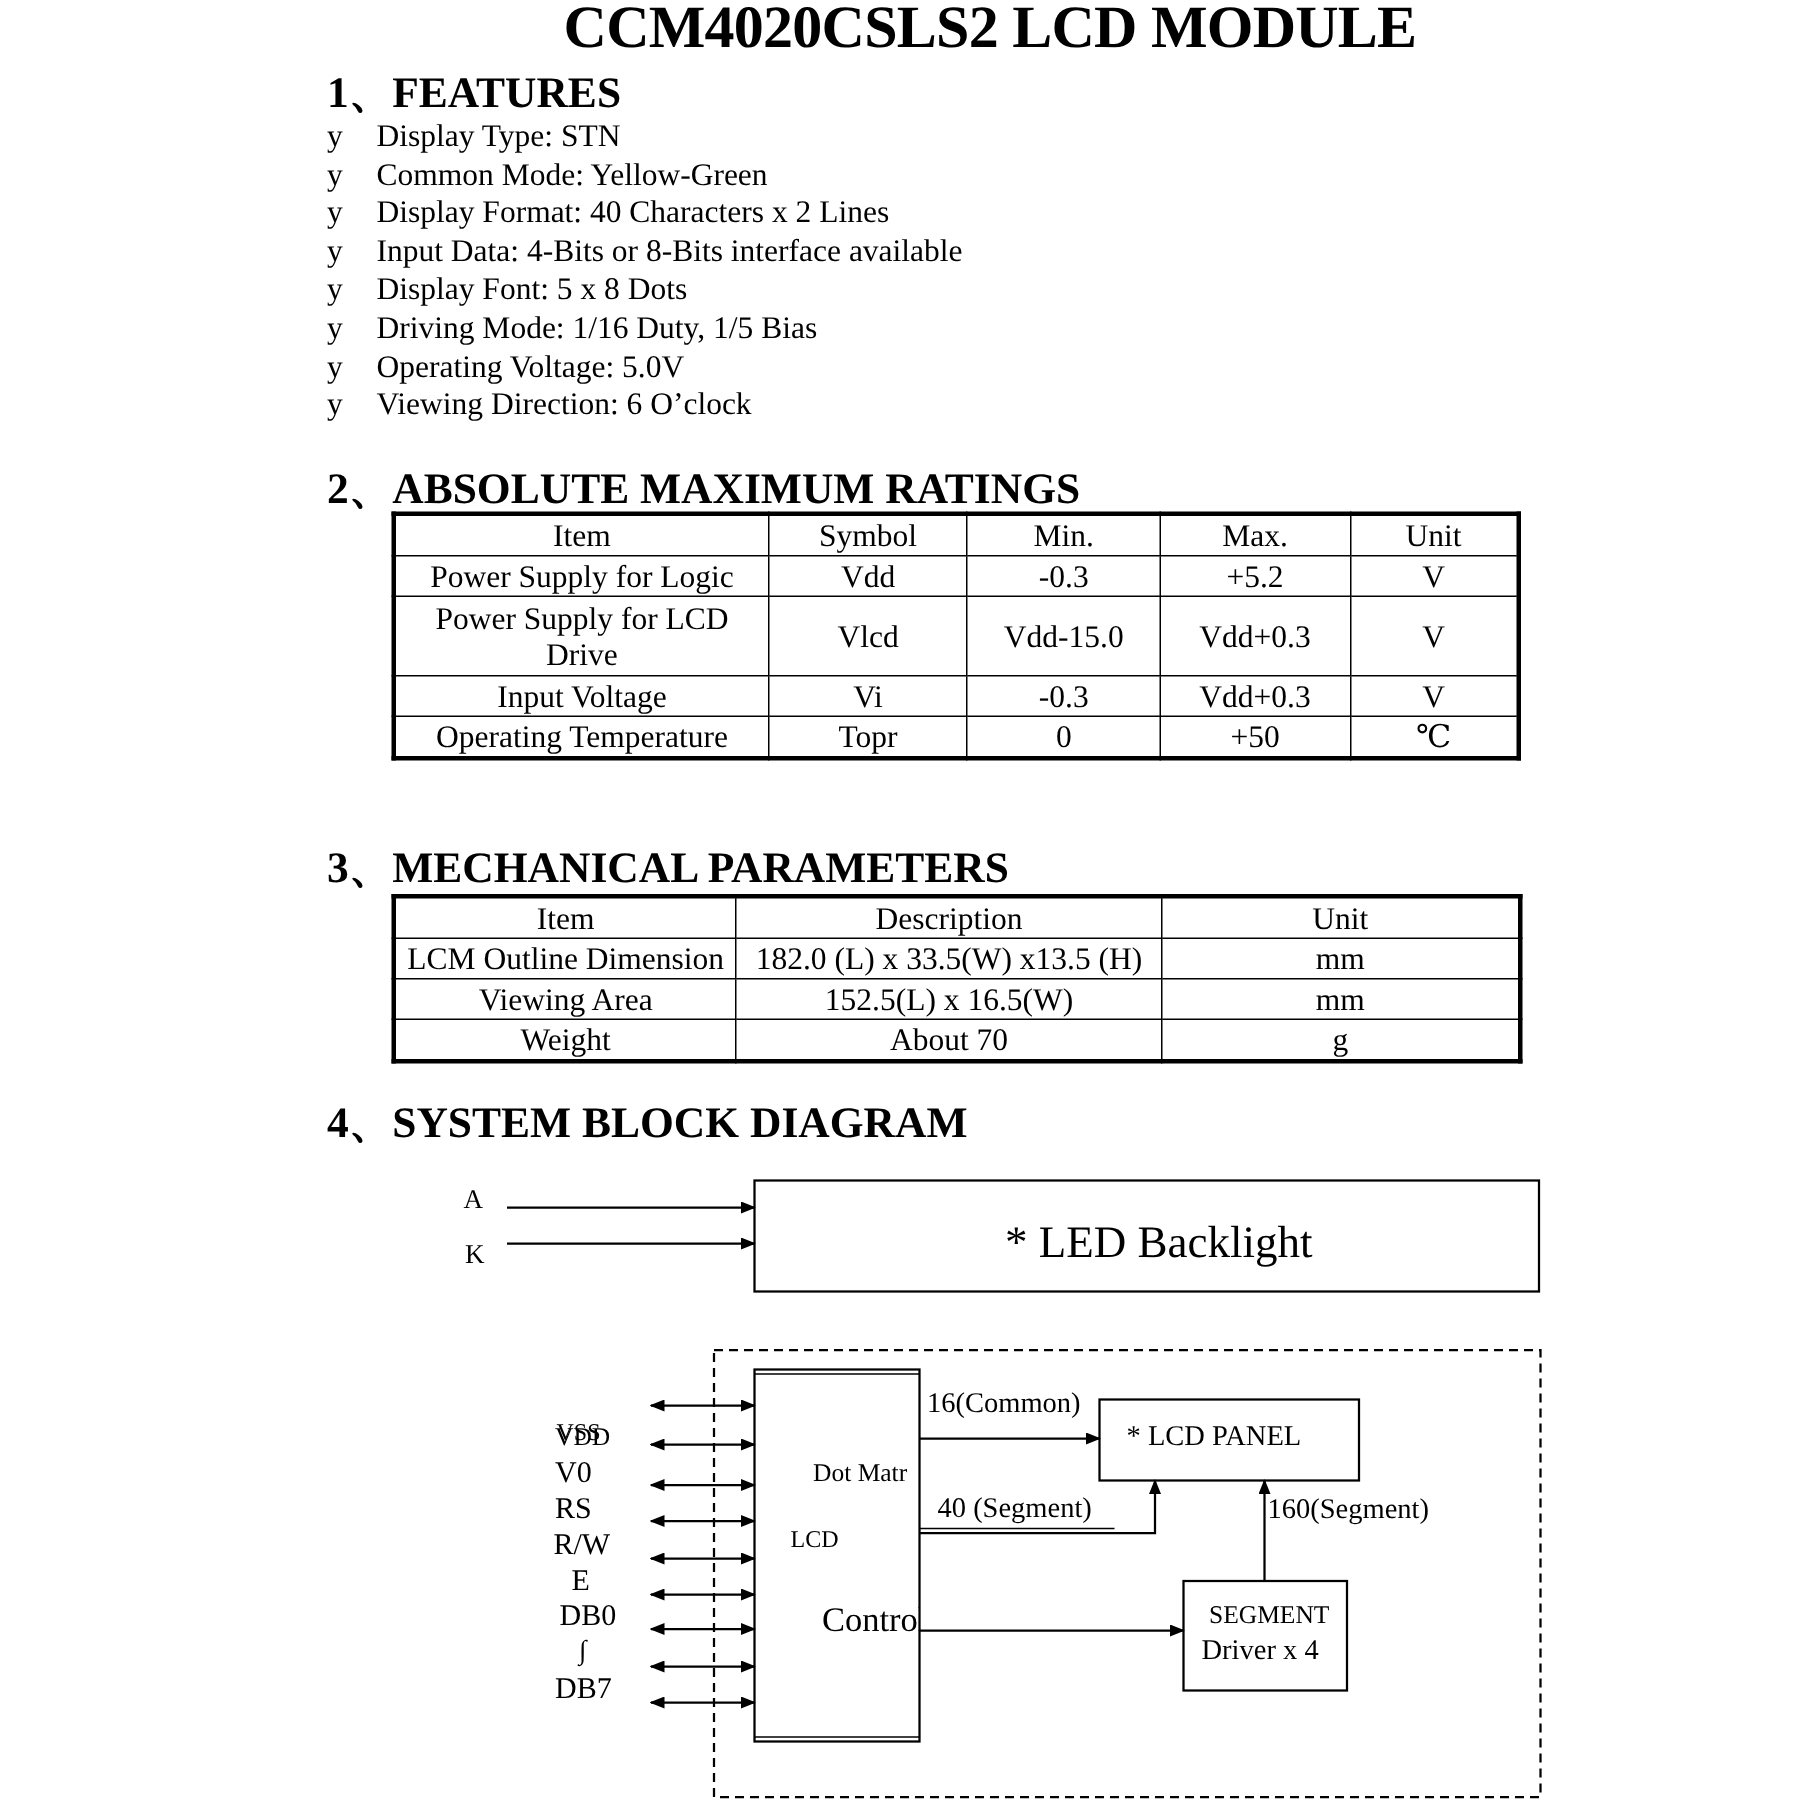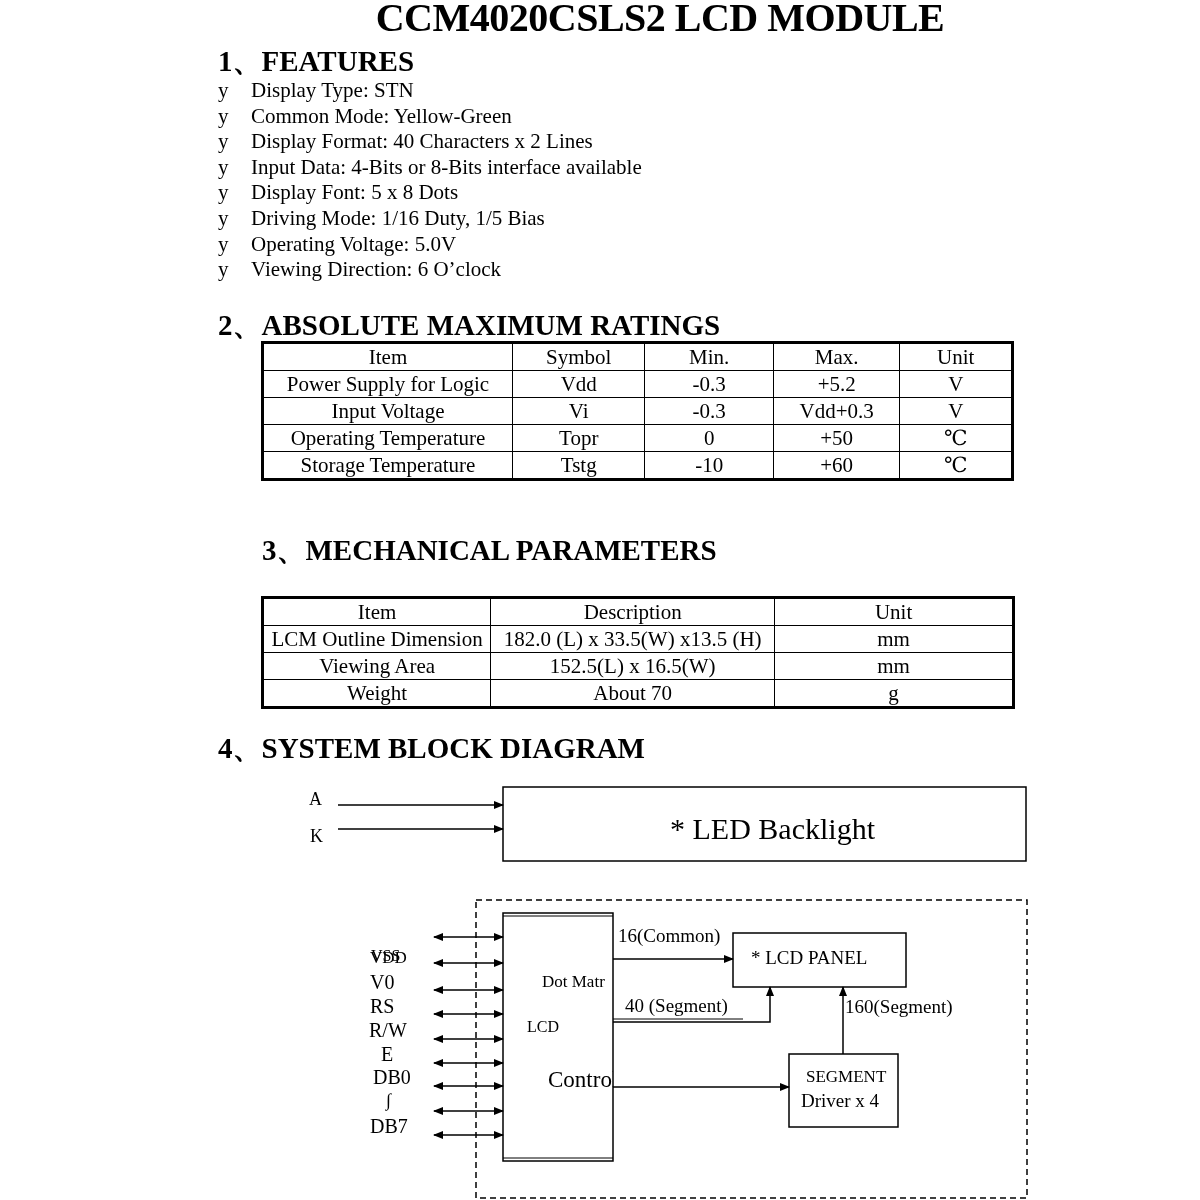--- a/index.html
+++ b/index.html
@@ -80,45 +80,45 @@
     <td>Max.</td>
     <td>Unit</td>
   </tr>
   <tr>
     <td>Power Supply for Logic</td>
     <td>Vdd</td>
     <td>-0.3</td>
     <td>+5.2</td>
     <td>V</td>
   </tr>
+  <tr class="tall">
+    <td style="white-space:normal;padding:0 20px;">Power Supply for LCD Drive</td>
+    <td>Vlcd</td>
+    <td>Vdd-15.0</td>
+    <td>Vdd+0.3</td>
+    <td>V</td>
+  </tr>
   <tr>
     <td>Input Voltage</td>
     <td>Vi</td>
     <td>-0.3</td>
     <td>Vdd+0.3</td>
     <td>V</td>
   </tr>
   <tr>
     <td>Operating Temperature</td>
     <td>Topr</td>
     <td>0</td>
     <td>+50</td>
     <td>℃</td>
   </tr>
-  <tr>
-    <td>Storage Temperature</td>
-    <td>Tstg</td>
-    <td>-10</td>
-    <td>+60</td>
-    <td>℃</td>
-  </tr>
 </tbody>
   </table>
 
-<div class="abs h2" style="top:531px;margin-left:44px;">3、MECHANICAL PARAMETERS</div>
+<div class="abs h2" style="top:559px;">3、MECHANICAL PARAMETERS</div>
 <table id="t2" class="outer">
   <colgroup>
       <col style="width:229px">
       <col style="width:285px">
       <col style="width:240px">
     </colgroup>
   <tbody>
       <tr>
     <td>Item</td>
     <td>Description</td>

